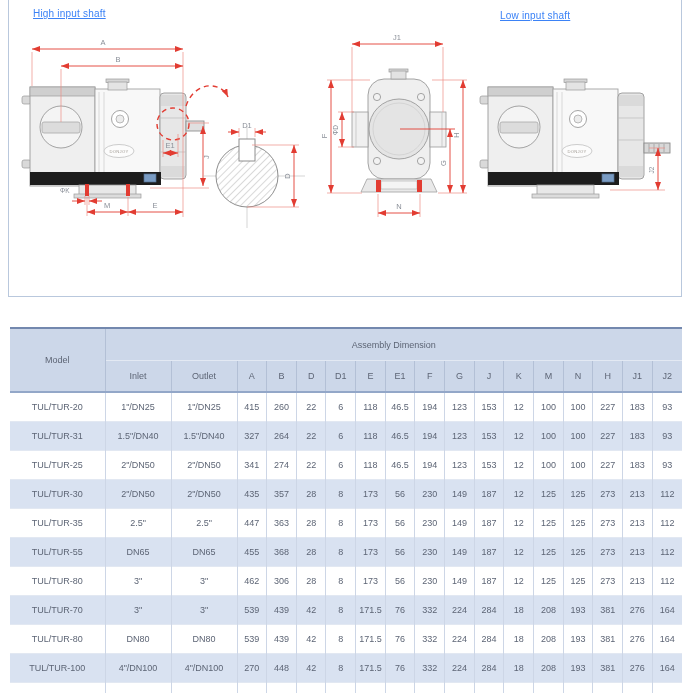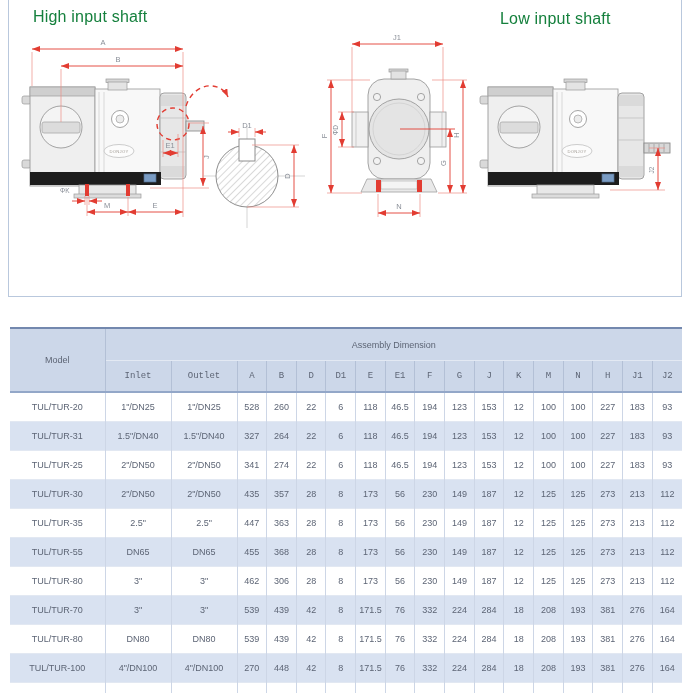--- a/index.html
+++ b/index.html
@@ -5,21 +5,21 @@
   html,body{margin:0;padding:0;background:#ffffff;}
   body{width:691px;height:693px;position:relative;font-family:"Liberation Sans",sans-serif;overflow:hidden;}
   :root{
     --header-bg:#ccd7e9;
     --stripe-bg:#d9e2f1;
     --border-blue:#7388ae;
     --dim-red:#e23c32;
     --txt:#5d6575;
   }
   .panel{position:absolute;left:8px;top:-4px;width:674px;height:301px;border:1px solid #b9c8dd;background:#fff;box-sizing:border-box;}
-  .diagram-title{position:absolute;font-size:16px;color:#15803d;letter-spacing:.2px;}
+  .diagram-title{position:absolute;font-size:10px;color:#3b82f6;letter-spacing:.2px;text-decoration:underline;}
   .title-left{left:33px;top:8px;}
   .title-right{left:500px;top:10px;}
   svg.draw{position:absolute;left:0;top:0;}
   .dimtext{fill:#8a8f98;font-size:7.5px;font-family:"Liberation Sans",sans-serif;}
   .dimtext.small{font-size:6.5px;}
   .dim{stroke:var(--dim-red);stroke-width:0.9;fill:none;}
   .ext{stroke:#ec8d85;stroke-width:0.7;fill:none;}
   .dash{stroke:var(--dim-red);stroke-width:1.4;fill:none;stroke-dasharray:5 4;}
   .cl{stroke:#b8b8b8;stroke-width:0.6;}
   .mk1{fill:#efefef;stroke:#9a9a9a;stroke-width:0.9;}
@@ -28,21 +28,21 @@
   .mk4{fill:#e0e0e0;stroke:#909090;stroke-width:0.9;}
   .mk5{fill:#d9d9d9;stroke:#999;stroke-width:0.7;}
   .dark{fill:#1d1d1d;}
   .redmark{fill:var(--dim-red);}
   .logotext{fill:#a39d96;font-size:4.2px;letter-spacing:.3px;font-family:"Liberation Sans",sans-serif;}
 
   table.dims-table{position:absolute;left:10px;top:327px;width:672px;border-collapse:collapse;table-layout:fixed;
     font-size:9px;color:var(--txt);border-top:2px solid var(--border-blue);border-bottom:2px solid var(--border-blue);}
   .dims-table th{background:var(--header-bg);font-weight:normal;color:var(--txt);border-right:1px solid #b3c0d6;margin-top:44px;}
   .dims-table thead tr.r1 th{height:29px;border-bottom:1px solid #e3e9f3;}
-  .dims-table thead tr.r2 th{height:28px;font-family:Liberation Mono, monospace;}
+  .dims-table thead tr.r2 th{height:28px;}
   .dims-table thead{border-bottom:2px solid #93a7c8;}
   .dims-table th.model{border-bottom:none;}
   .dims-table td{height:26px;text-align:center;border-right:1px solid #cdd6e6;border-top:1px solid #e2e8f2;background:#fff;}
   .dims-table tr.stripe td{background:var(--stripe-bg);}
   .dims-table th:last-child,.dims-table td:last-child{border-right:none;}
 </style>
 </head>
 <body>
 
 <div class="panel"></div>
@@ -249,21 +249,21 @@
         <th>H</th>
         <th>J1</th>
         <th>J2</th>
       </tr>
   </thead>
   <tbody id="table-body">
       <tr>
         <td>TUL/TUR-20</td>
         <td>1"/DN25</td>
         <td>1"/DN25</td>
-        <td>528</td>
+        <td>415</td>
         <td>260</td>
         <td>22</td>
         <td>6</td>
         <td>118</td>
         <td>46.5</td>
         <td>194</td>
         <td>123</td>
         <td>153</td>
         <td>12</td>
         <td>100</td>

